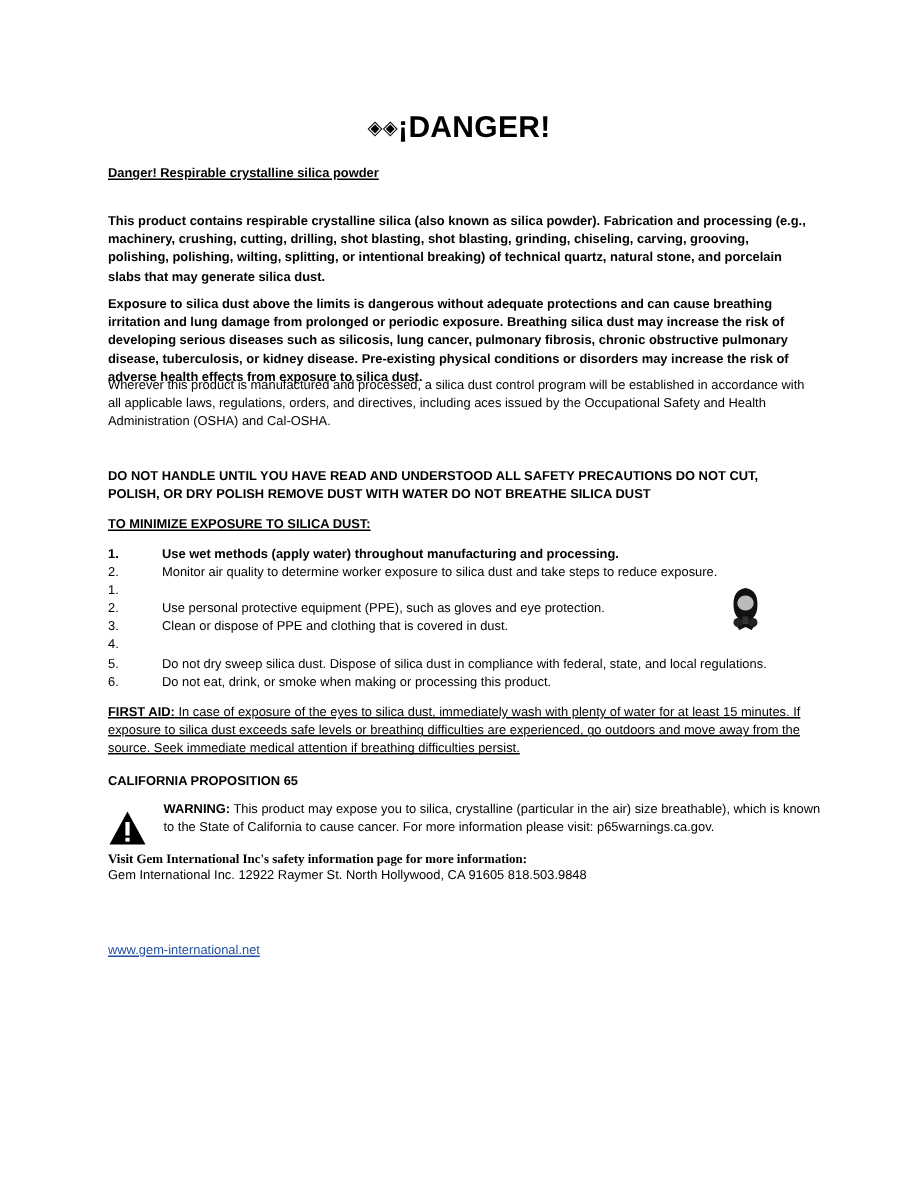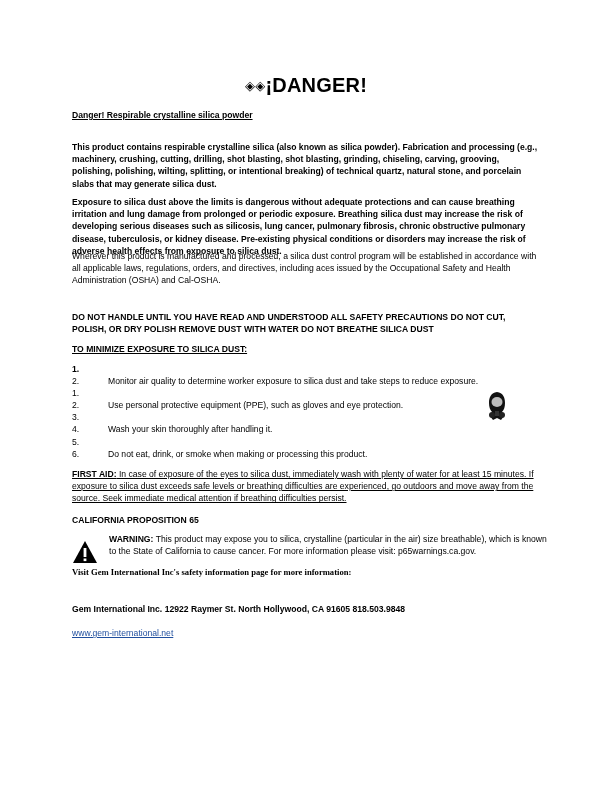--- a/index.html
+++ b/index.html
@@ -37,41 +37,43 @@
 
   <div class="txt" style="top:250px;">Wherever this product is manufactured and processed, a silica dust control program will be established in accordance with all applicable laws, regulations, orders, and directives, including aces issued by the Occupational Safety and Health Administration (OSHA) and Cal-OSHA.</div>
 
   <div class="txt b" style="top:311px;">DO NOT HANDLE UNTIL YOU HAVE READ AND UNDERSTOOD ALL SAFETY PRECAUTIONS DO NOT CUT, POLISH, OR DRY POLISH REMOVE DUST WITH WATER DO NOT BREATHE SILICA DUST</div>
 
   <div class="txt b u" style="top:343px;">TO MINIMIZE EXPOSURE TO SILICA DUST:</div>
 
   <div class="list">
     <div class="li b">
         <span class="num">1.</span>
+        <span>Use wet methods (apply water) throughout manufacturing and processing.</span>
       </div>
     <div class="li">
         <span class="num">2.</span>
         <span>Monitor air quality to determine worker exposure to silica dust and take steps to reduce exposure.</span>
       </div>
     <div class="li">
         <span class="num">1.</span>
       </div>
     <div class="li">
         <span class="num">2.</span>
         <span>Use personal protective equipment (PPE), such as gloves and eye protection.</span>
       </div>
     <div class="li">
         <span class="num">3.</span>
+        <span>Clean or dispose of PPE and clothing that is covered in dust.</span>
       </div>
     <div class="li">
         <span class="num">4.</span>
-        <span>Wash your skin thoroughly after handling it.</span>
       </div>
     <div class="li">
         <span class="num">5.</span>
+        <span>Do not dry sweep silica dust. Dispose of silica dust in compliance with federal, state, and local regulations.</span>
       </div>
     <div class="li">
         <span class="num">6.</span>
         <span>Do not eat, drink, or smoke when making or processing this product.</span>
       </div>
   </div>
 
   <svg class="mask" viewBox="0 0 22 32">
     <path d="M11 1 C5 2 3 6 3 12 C3 16 4 19 6 21 L4 25 L7 29 L11 27 L15 29 L18 25 L16 21 C18 19 19 16 19 12 C19 6 17 2 11 1 Z" fill="#111"></path>
     <ellipse cx="11" cy="11" rx="5.5" ry="5" fill="#bbb"></ellipse>
@@ -91,20 +93,20 @@
     <rect x="11.6" y="8" width="2.8" height="9" fill="#fff"></rect>
     <rect x="11.6" y="18.5" width="2.8" height="2.6" fill="#fff"></rect>
   </svg>
 
   <div class="warntxt">
     <span class="b">WARNING:</span><span> This product may expose you to silica, crystalline (particular in the air) size breathable), which is known to the State of California to cause cancer. For more information please visit: p65warnings.ca.gov.</span>
   </div>
 
   <div class="txt b" style="top:566px;font-family:Liberation Serif, serif;">Visit Gem International Inc's safety information page for more information:</div>
 
-  <div class="txt" style="top:603px;font-weight:bold;">Gem International Inc. 12922 Raymer St. North Hollywood, CA 91605 818.503.9848</div>
+  <div class="txt" style="top:577px;">Gem International Inc. 12922 Raymer St. North Hollywood, CA 91605 818.503.9848</div>
 
 
   <div class="txt" style="top:627px;">
     <a class="link" href="#">www.gem-international.net</a>
   </div>
 
 </div>
 
 </body></html>

